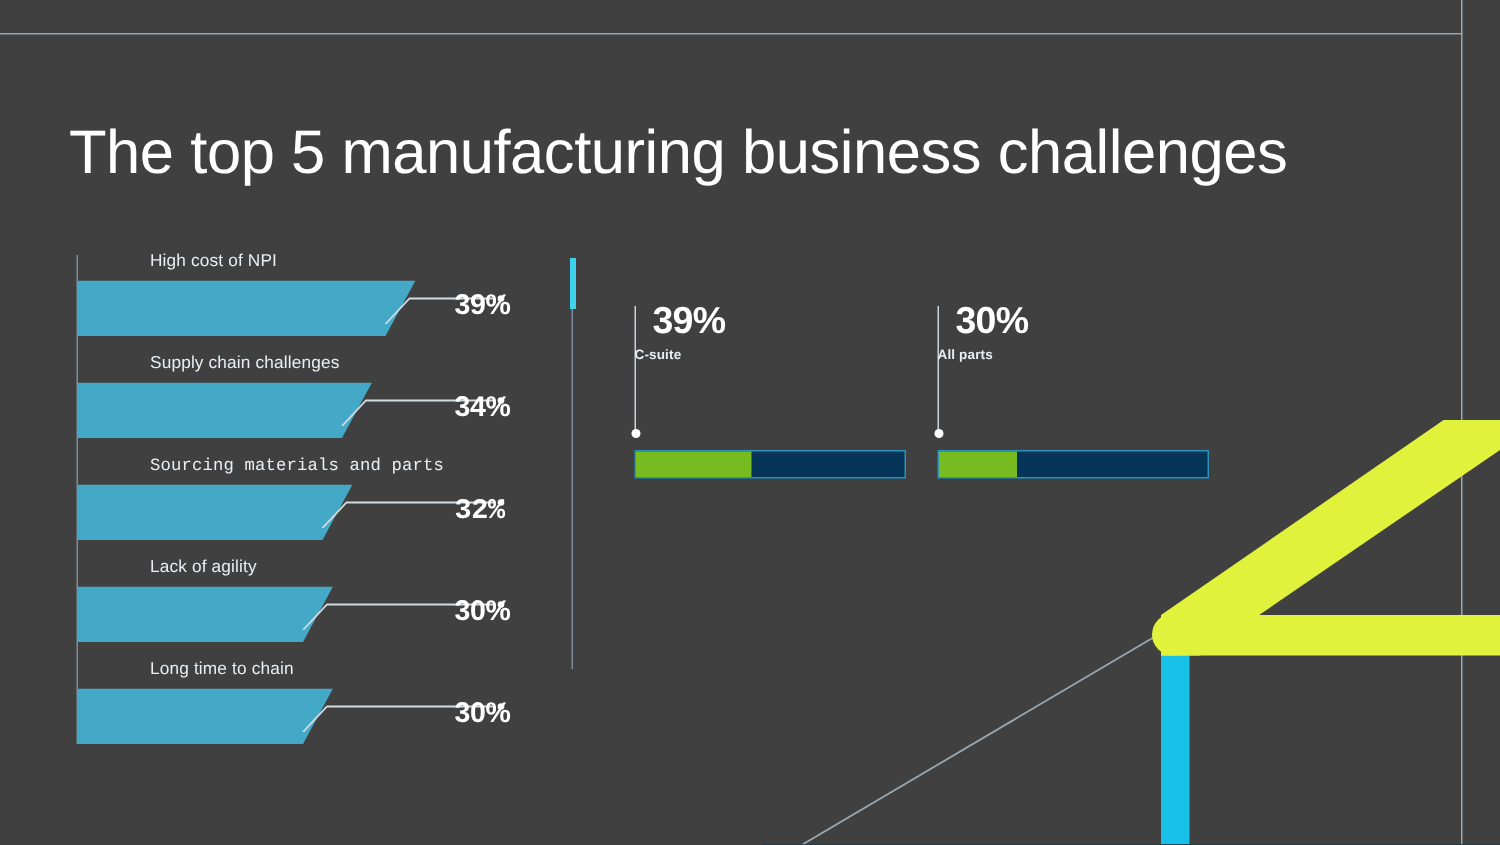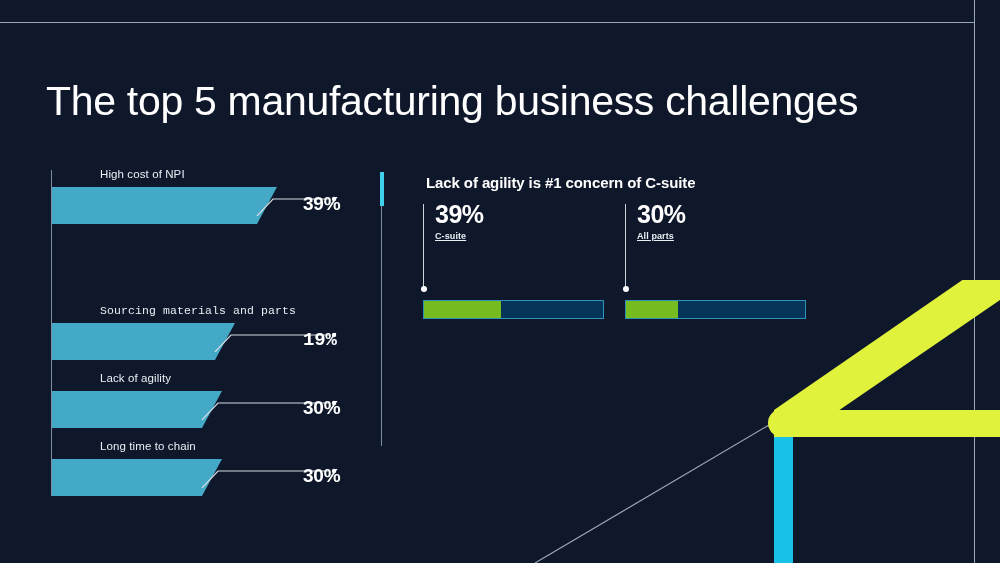--- a/index.html
+++ b/index.html
@@ -13,21 +13,21 @@
   body {
     background: #04304F;
     font-family: "Liberation Sans", sans-serif;
     color: #FFFFFF;
     position: relative;
   }
 
   .slide {
     position: absolute;
     inset: 0;
-    background: #0f172a;
+    background: #404040;
     overflow: hidden;
   }
 
   
   .rule-top {
     position: absolute;
     left: 0;
     top: 22px;
     width: 975px;
     height: 1px;
@@ -172,28 +172,27 @@
     left: 12px;
     top: 0;
     font-size: 25px;
     font-weight: 700;
     color: #FFFFFF;
     letter-spacing: -0.5px;
     white-space: nowrap;
   }
   .stat-sublabel {
     position: absolute;
-    left: 12px;
+    left: 0;
     top: 31px;
     font-size: 9px;
     font-weight: 700;
     color: #E8EEF3;
     letter-spacing: 0.1px;
     white-space: nowrap;
-    text-decoration: underline;
   }
   .stat-track {
     position: absolute;
     top: 100px;
     left: 0;
     height: 19px;
     border: 1px solid #2E93B8;
     background: #063559;
   }
   .stat-fill {
@@ -232,31 +231,42 @@
       <svg class="bar-shape" style="left:6px; width:265px; background:none;" width="265" height="37" viewBox="0 0 265 37">
         <polygon points="0,0 225,0 205,37 0,37" fill="#44A8C7"></polygon>
       </svg>
       <svg class="bar-connector" style="left:206px; width:92px;" width="92" height="22" viewBox="0 0 92 22">
         <polyline points="5,22 21,5 78,5" fill="none" stroke="#D3DBE2" stroke-width="1.2"></polyline>
         <circle cx="82" cy="5" r="2.2" fill="#FFFFFF"></circle>
       </svg>
       <div class="bar-value" style="left:257px;">39%</div>
     </div>
 
+    <div class="bar-row" style="top:68px;">
+      <div class="bar-label">Supply chain challenges</div>
+      <svg class="bar-shape" style="left:6px; width:265px; background:none;" width="265" height="37" viewBox="0 0 265 37">
+        <polygon points="0,0 196,0 176,37 0,37" fill="#44A8C7"></polygon>
+      </svg>
+      <svg class="bar-connector" style="left:177px; width:120px;" width="120" height="22" viewBox="0 0 120 22">
+        <polyline points="5,22 21,5 107,5" fill="none" stroke="#D3DBE2" stroke-width="1.2"></polyline>
+        <circle cx="111" cy="5" r="2.2" fill="#FFFFFF"></circle>
+      </svg>
+      <div class="bar-value" style="left:257px;">34%</div>
+    </div>
 
     <div class="bar-row" style="top:136px;font-family:Liberation Mono, monospace;">
       <div class="bar-label">Sourcing materials and parts</div>
       <svg class="bar-shape" style="left:6px; width:265px; background:none;" width="265" height="37" viewBox="0 0 265 37">
         <polygon points="0,0 183,0 163,37 0,37" fill="#44A8C7"></polygon>
       </svg>
       <svg class="bar-connector" style="left:164px; width:133px;" width="133" height="22" viewBox="0 0 133 22">
         <polyline points="5,22 21,5 120,5" fill="none" stroke="#D3DBE2" stroke-width="1.2"></polyline>
         <circle cx="124" cy="5" r="2.2" fill="#FFFFFF"></circle>
       </svg>
-      <div class="bar-value" style="left:257px;">19%</div>
+      <div class="bar-value" style="left:257px;">32%</div>
     </div>
 
     <div class="bar-row" style="top:204px;text-align:right;">
       <div class="bar-label">Lack of agility</div>
       <svg class="bar-shape" style="left:6px; width:265px; background:none;" width="265" height="37" viewBox="0 0 265 37">
         <polygon points="0,0 170,0 150,37 0,37" fill="#44A8C7"></polygon>
       </svg>
       <svg class="bar-connector" style="left:151px; width:146px;" width="146" height="22" viewBox="0 0 146 22">
         <polyline points="5,22 21,5 133,5" fill="none" stroke="#D3DBE2" stroke-width="1.2"></polyline>
         <circle cx="137" cy="5" r="2.2" fill="#FFFFFF"></circle>
@@ -273,21 +283,20 @@
         <polyline points="5,22 21,5 133,5" fill="none" stroke="#D3DBE2" stroke-width="1.2"></polyline>
         <circle cx="137" cy="5" r="2.2" fill="#FFFFFF"></circle>
       </svg>
       <div class="bar-value" style="left:257px;">30%</div>
     </div>
   </div>
 
   <div class="panel">
     <div class="panel-accent-cyan"></div>
     <div class="panel-accent-line"></div>
-    <div class="panel-heading">Lack of agility is #1 concern of C-suite</div>
 
     <div class="stat" style="left:43px;">
       <div class="stat-connector"></div>
       <div class="stat-dot"></div>
       <div class="stat-value">39%</div>
       <div class="stat-sublabel">C-suite</div>
       <div class="stat-track" style="width:181px;">
         <div class="stat-fill" style="width:43%;"></div>
       </div>
     </div>

